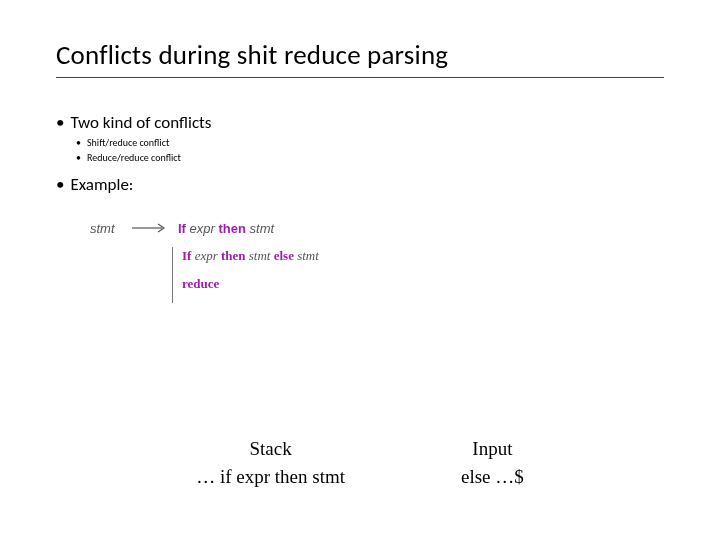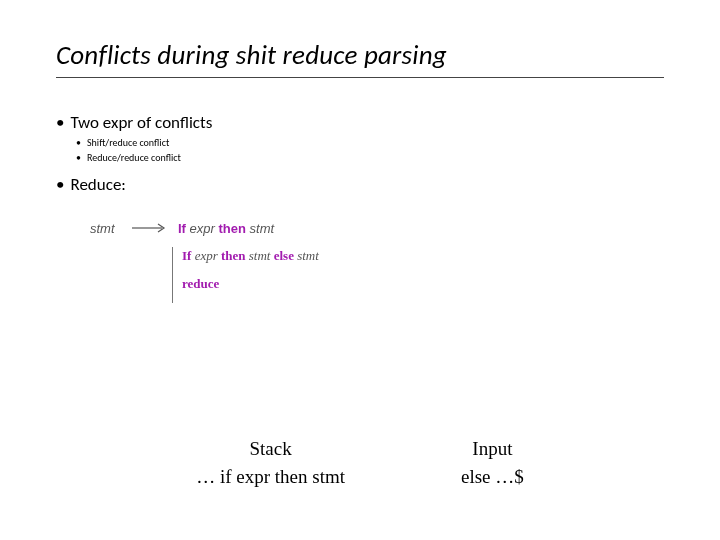--- a/index.html
+++ b/index.html
@@ -15,21 +15,20 @@
   .slide {
     padding: 38px 56px 0 56px;
   }
   .title {
     font-size: 27px;
     font-weight: 400;
     border-bottom: 1px solid #444;
     padding-bottom: 6px;
     margin-bottom: 34px;
     letter-spacing: 0.2px;
-    font-style: italic;
   }
   .bullets {
     font-size: 17px;
     line-height: 1.25;
   }
   .b1 {
     margin-bottom: 4px;
   }
   .b2 {
     margin-left: 20px;
@@ -103,31 +102,31 @@
   }
 </style>
 </head>
 <body>
 
 <div class="slide">
   <h1 class="title">Conflicts during shit reduce parsing</h1>
 
   <div class="bullets">
     <div class="b1">
-      <span class="dot">•</span><span>Two expr of conflicts</span>
+      <span class="dot">•</span><span>Two kind of conflicts</span>
     </div>
     <div class="b2">
       <span class="dot">•</span><span>Shift/reduce conflict</span>
     </div>
     <div class="b2">
       <span class="dot">•</span><span>Reduce/reduce conflict</span>
     </div>
     <div class="spacer-after-sub"></div>
     <div class="b1">
-      <span class="dot">•</span><span>Reduce:</span>
+      <span class="dot">•</span><span>Example:</span>
     </div>
   </div>
 
   <div class="grammar">
     <div class="gram-row">
       <span class="gram-lhs it">stmt</span>
       <span class="gram-arrow">
         <svg width="38" height="10" viewBox="0 0 38 10">
           <line x1="0" y1="5" x2="30" y2="5" stroke="#555" stroke-width="1.2"></line>
           <polyline points="26,1 32,5 26,9" fill="none" stroke="#555" stroke-width="1.2"></polyline>

